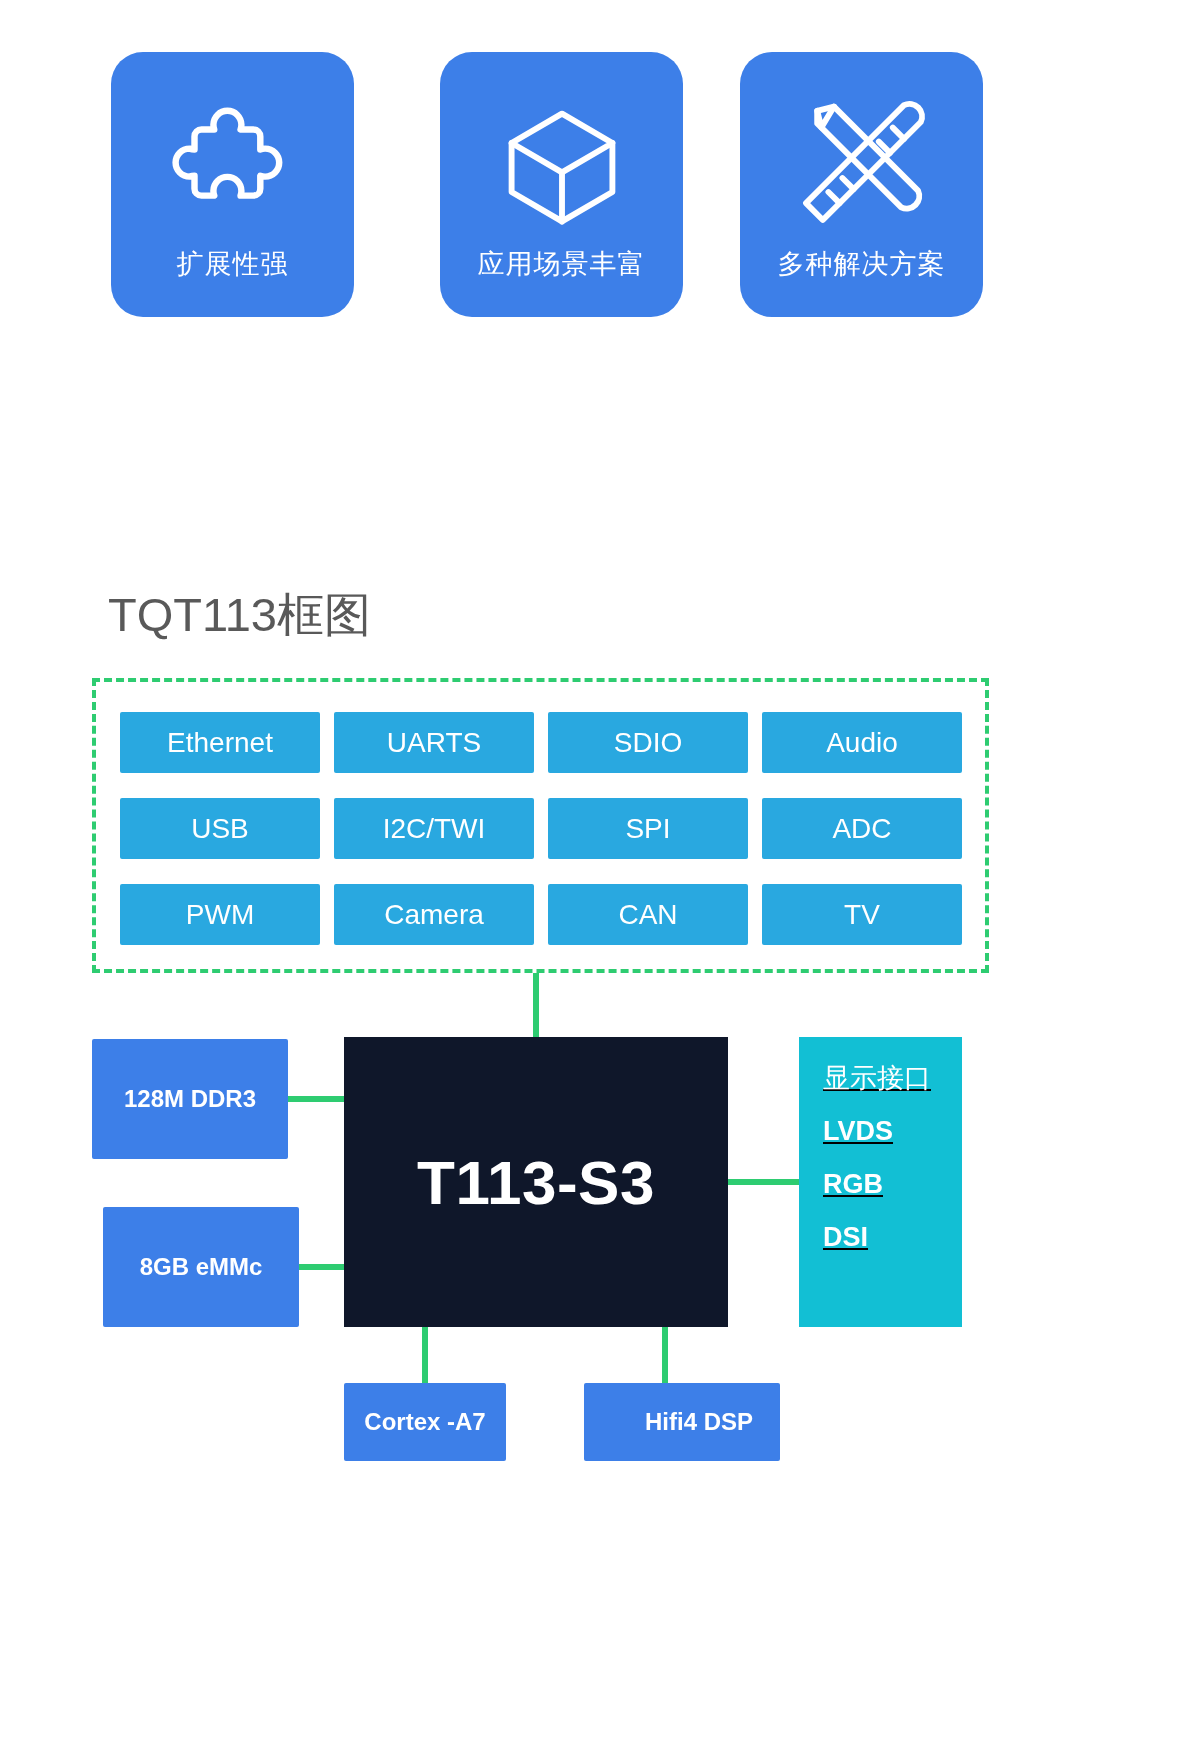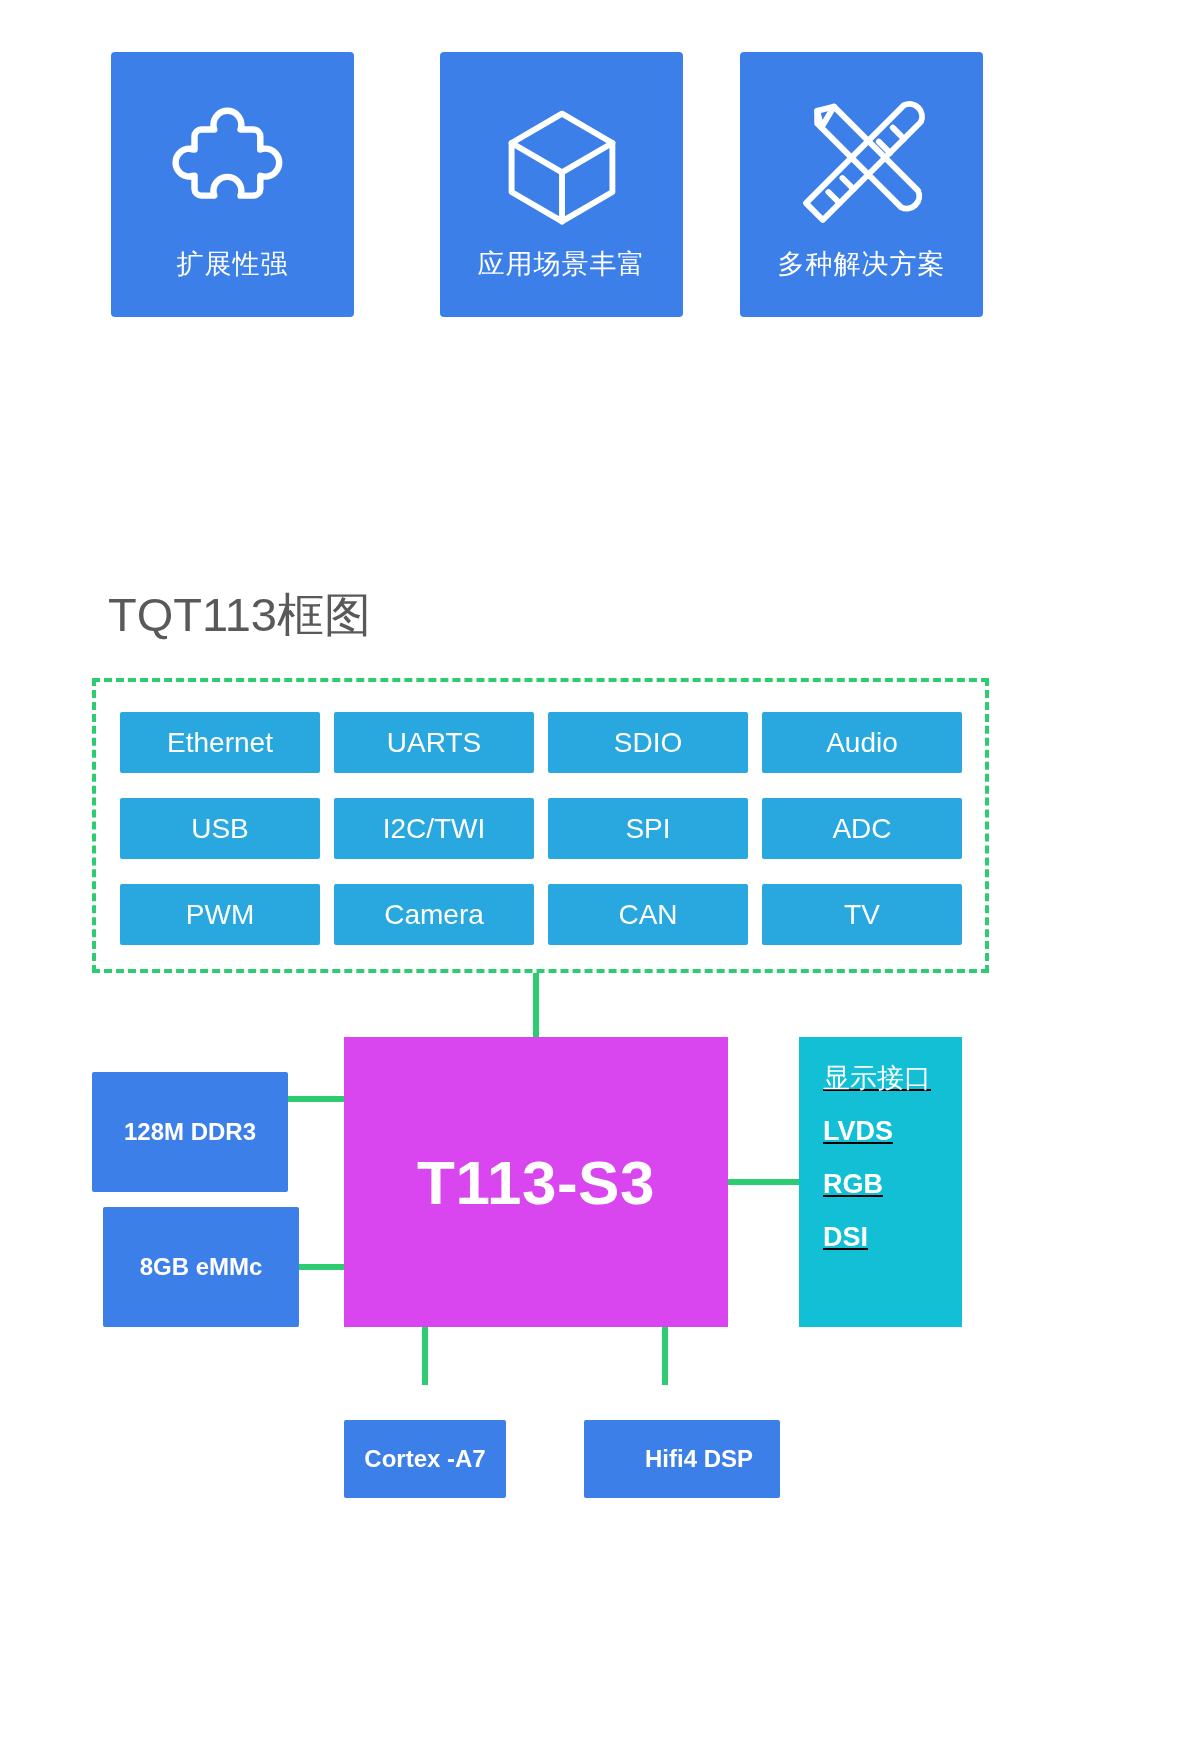--- a/index.html
+++ b/index.html
@@ -21,21 +21,21 @@
     left: 0;
     top: 52px;
     width: 1200px;
     height: 268px;
   }
   .feature-card {
     position: absolute;
     width: 243px;
     height: 265px;
     background: #3d7fe8;
-    border-radius: 4px;
+    border-radius: 32px;
     box-sizing: border-box;
     display: flex;
     flex-direction: column;
     align-items: center;
     justify-content: flex-start;
   }
   .feature-card.c0 { left: 111px; }
   .feature-card.c1 { left: 440px; }
   .feature-card.c2 { left: 740px; }
   .feature-icon {
@@ -111,21 +111,21 @@
   }
   .conn.v { width: 6px; }
   .conn.h { height: 6px; }
 
   #soc-box {
     position: absolute;
     left: 344px;
     top: 64px;
     width: 384px;
     height: 290px;
-    background: #d946ef;
+    background: #0f172a;
     display: flex;
     align-items: center;
     justify-content: center;
   }
   #soc-label {
     color: #ffffff;
     font-size: 62px;
     font-weight: bold;
     letter-spacing: 0.5px;
     white-space: nowrap;
@@ -139,21 +139,21 @@
     background: #3d7fe8;
     color: #ffffff;
     font-size: 24px;
     font-weight: bold;
     display: flex;
     align-items: center;
     justify-content: center;
     white-space: nowrap;
     border-radius: 2px;
   }
-  #mem-ddr { top: 66px; margin-top: 33px; }
+  #mem-ddr { top: 66px; }
   #mem-emmc { top: 234px; margin-left: 11px; }
 
   #display-box {
     position: absolute;
     left: 799px;
     top: 64px;
     width: 163px;
     height: 290px;
     background: #12bfd4;
     box-sizing: border-box;
@@ -177,21 +177,20 @@
     height: 78px;
     background: #3d7fe8;
     color: #ffffff;
     font-size: 24px;
     font-weight: bold;
     display: flex;
     align-items: center;
     justify-content: center;
     white-space: nowrap;
     border-radius: 2px;
-    margin-top: 37px;
   }
   #unit-cpu  { left: 344px; }
   #unit-dsp  { left: 584px; padding-left: 34px; }
 </style>
 </head>
 <body>
 
 <div id="feature-row">
 
   <div class="feature-card c0">

